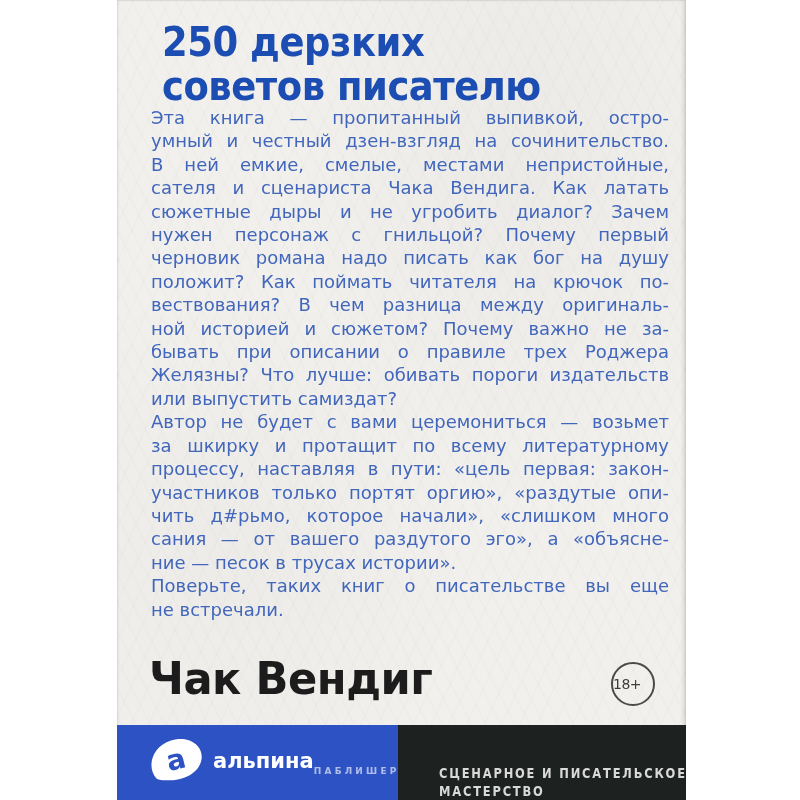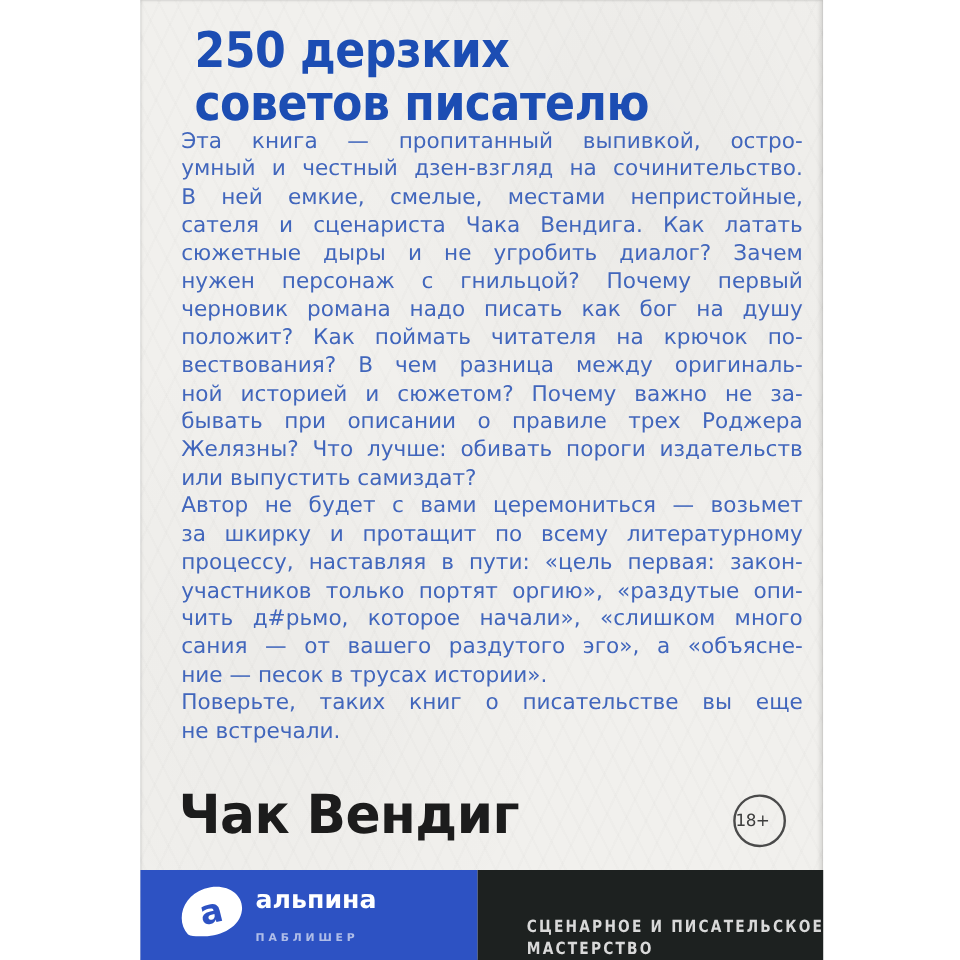--- a/index.html
+++ b/index.html
@@ -80,21 +80,21 @@
     font-size:14px;
     letter-spacing:-0.5px;
   }
 
   .footer{position:absolute;left:0;bottom:0;width:569px;height:75px;display:flex;}
   .publisher-bar{
     width:281px;height:75px;background:var(--publisher-bar-blue);
     display:flex;align-items:center;padding-left:32px;
   }
   .logo-mark{flex:0 0 auto;margin-right:8px;}
-  .publisher-text{display:flex;flex-direction:column;}
+  .publisher-text{display:flex;flex-direction:row;text-align:right;}
   .publisher-name{
     color:#ffffff;font-weight:bold;font-size:21px;line-height:22px;letter-spacing:0;
   }
   .publisher-sub{
     color:rgba(255,255,255,0.62);font-weight:bold;font-size:9px;
     letter-spacing:3.2px;margin-top:16px;
   }
   .series-bar{
     width:288px;height:75px;background:var(--series-bar-black);
     display:flex;align-items:flex-end;padding-left:41px;

